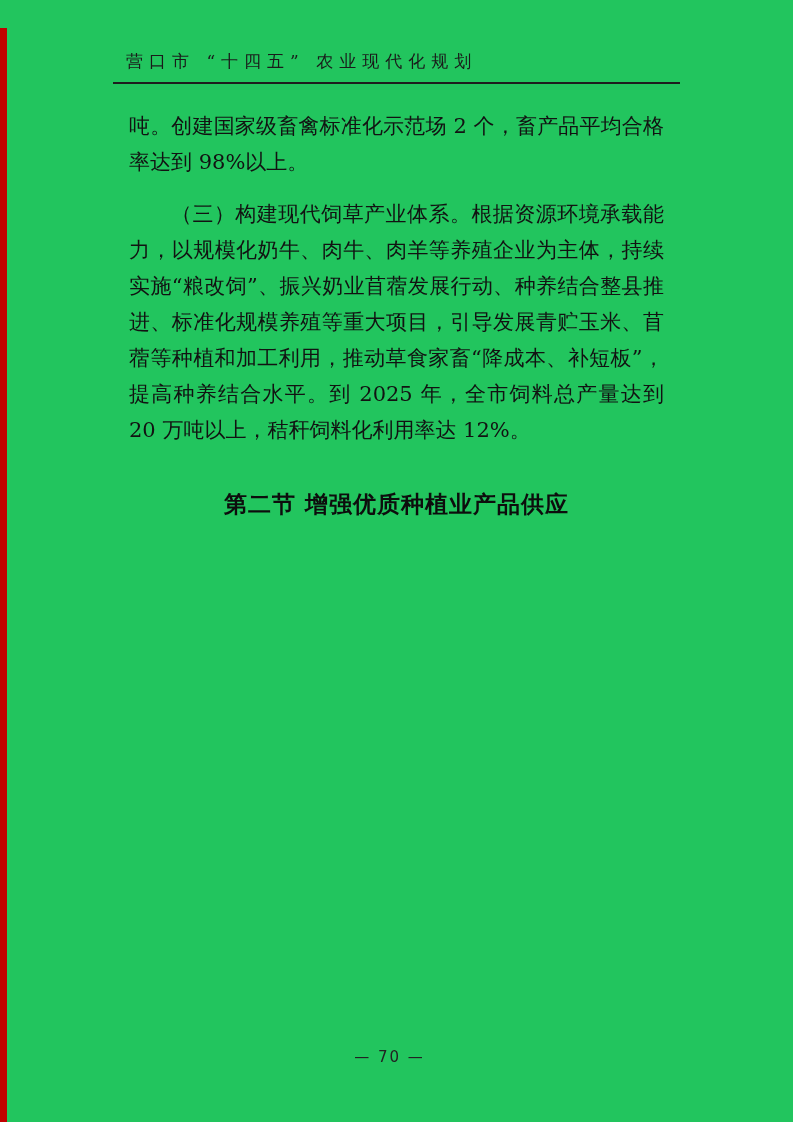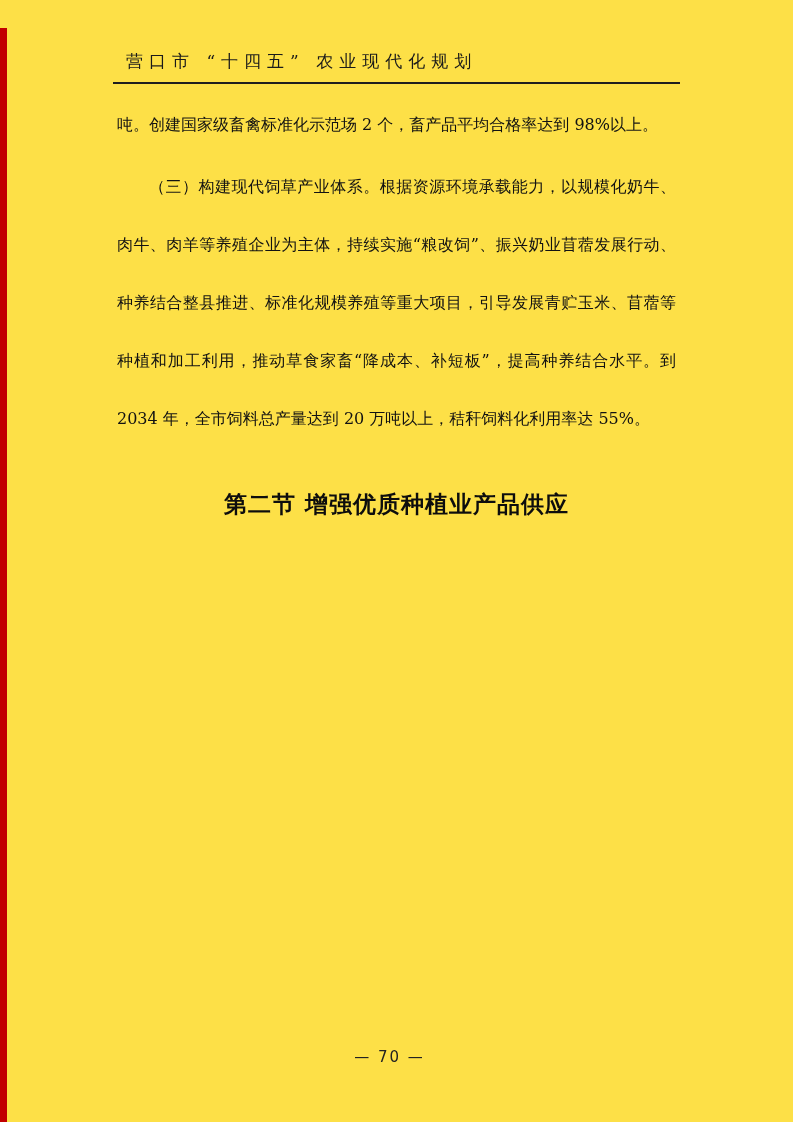--- a/index.html
+++ b/index.html
@@ -4,21 +4,21 @@
 <style>
   html, body {
     margin: 0;
     padding: 0;
     background: #ffffff;
   }
   .page {
     position: relative;
     width: 793px;
     height: 1122px;
-    background: #fde047;
+    background: #22c55e;
     overflow: hidden;
     font-family: "DejaVu Serif", "Liberation Serif", serif;
     color: #141414;
   }
   .accent-bar {
     position: absolute;
     left: 0;
     top: 28px;
     bottom: 0;
     width: 7px;
@@ -39,25 +39,25 @@
     padding-left: 13px;
     white-space: nowrap;
   }
   .page-main {
     position: absolute;
     left: 113px;
     width: 567px;
     top: 92px;
   }
   p.body-para {
-    font-size: 16px;
-    line-height: 58px;
+    font-size: 21px;
+    line-height: 36px;
     text-align: justify;
     text-justify: inter-character;
-    margin: 4px;
+    margin: 16px;
     color: #121212;
   }
   p.body-para.indented {
     text-indent: 2em;
   }
   p.body-para .lead {
     font-weight: 400;
   }
   h2.section-heading {
     font-family: "DejaVu Sans", "Liberation Sans", sans-serif;
@@ -89,21 +89,21 @@
   <div class="accent-bar"></div>
 
   <div class="page-header">
     <div class="header-title">营口市 “十四五” 农业现代化规划</div>
   </div>
 
   <div class="page-main">
 
     <p class="body-para"><span>吨。创建国家级畜禽标准化示范场 2 个，畜产品平均合格率达到 98%以上。</span></p>
 
-    <p class="body-para indented"><span class="lead">（三）构建现代饲草产业体系。</span><span>根据资源环境承载能力，以规模化奶牛、肉牛、肉羊等养殖企业为主体，持续实施“粮改饲”、振兴奶业苜蓿发展行动、种养结合整县推进、标准化规模养殖等重大项目，引导发展青贮玉米、苜蓿等种植和加工利用，推动草食家畜“降成本、补短板”，提高种养结合水平。到 2034 年，全市饲料总产量达到 20 万吨以上，秸秆饲料化利用率达 55%。</span></p>
+    <p class="body-para indented"><span class="lead">（三）构建现代饲草产业体系。</span><span>根据资源环境承载能力，以规模化奶牛、肉牛、肉羊等养殖企业为主体，持续实施“粮改饲”、振兴奶业苜蓿发展行动、种养结合整县推进、标准化规模养殖等重大项目，引导发展青贮玉米、苜蓿等种植和加工利用，推动草食家畜“降成本、补短板”，提高种养结合水平。到 2025 年，全市饲料总产量达到 20 万吨以上，秸秆饲料化利用率达 12%。</span></p>
 
     <h2 class="section-heading">第二节 增强优质种植业产品供应</h2>
 
 
 
   </div>
 
   <div class="page-footer">— 70 —</div>
 
 </div>

